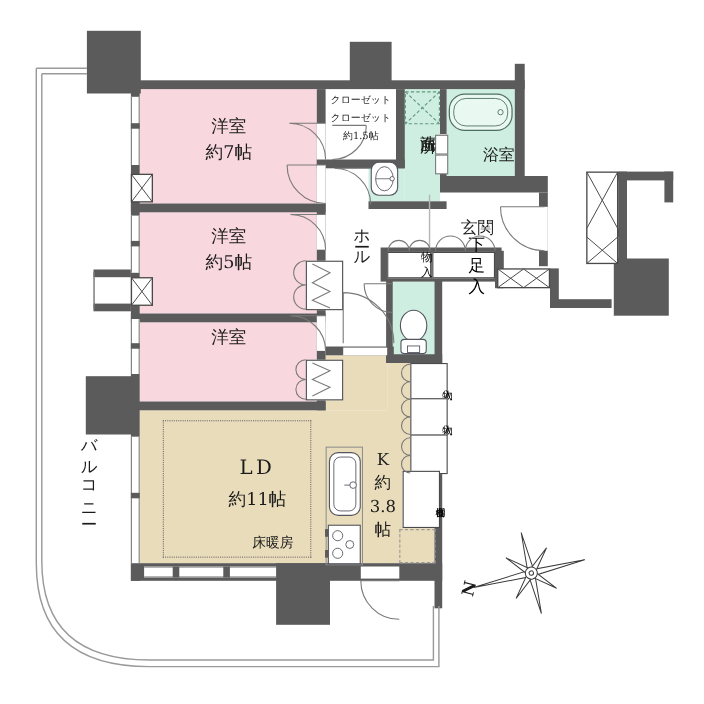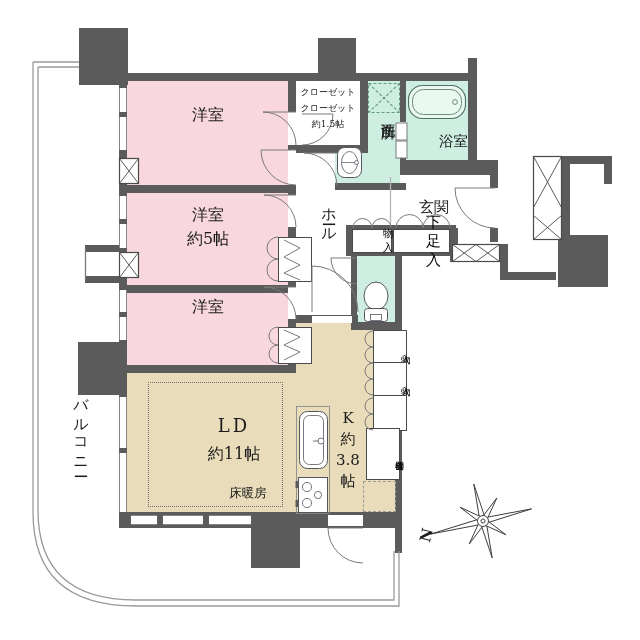--- a/index.html
+++ b/index.html
@@ -218,20 +218,21 @@
       <polygon points="19,19 2.1,-2.1 -2.1,2.1"></polygon>
       <polygon points="-19,-19 2.1,-2.1 -2.1,2.1"></polygon>
       <polygon points="-19,19 2.1,2.1 -2.1,-2.1"></polygon>
       <circle cx="0" cy="0" r="5.5"></circle>
       <circle cx="0" cy="0" r="2"></circle>
     </g>
   </svg>
 
   <div class="label" style="left:127px;top:103px;width:162px;font-size:16px;">
     <div>洋室</div>
+    <div>約7帖</div>
   </div>
   <div class="label" style="left:127px;top:203px;width:162px;font-size:16px;">
     <div>洋室</div>
     <div>約5帖</div>
   </div>
   <div class="label" style="left:127px;top:295px;width:162px;font-size:16px;">
     <div>洋室</div>
   </div>
   <div class="label" style="left:294px;top:85px;width:68px;font-size:9px;line-height:1.75;">
     <div>クローゼット</div>

